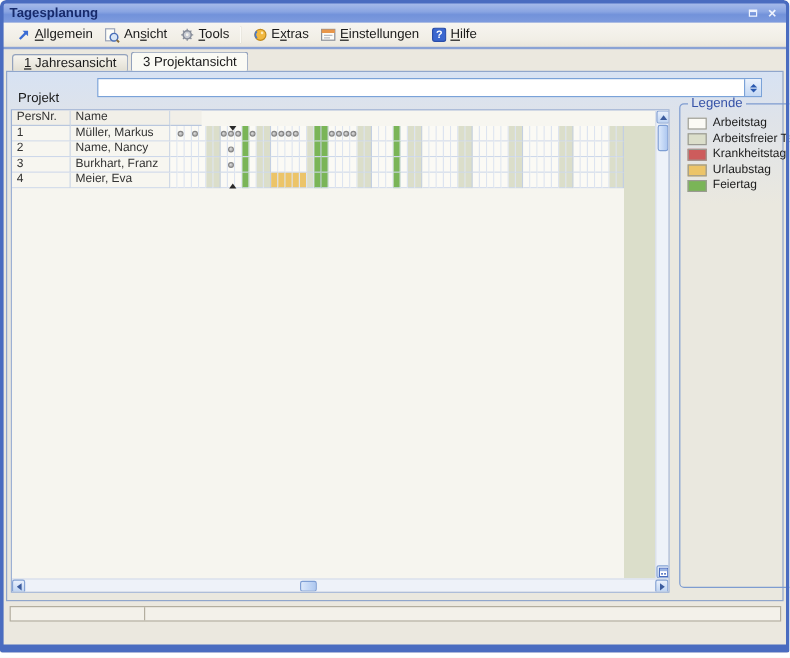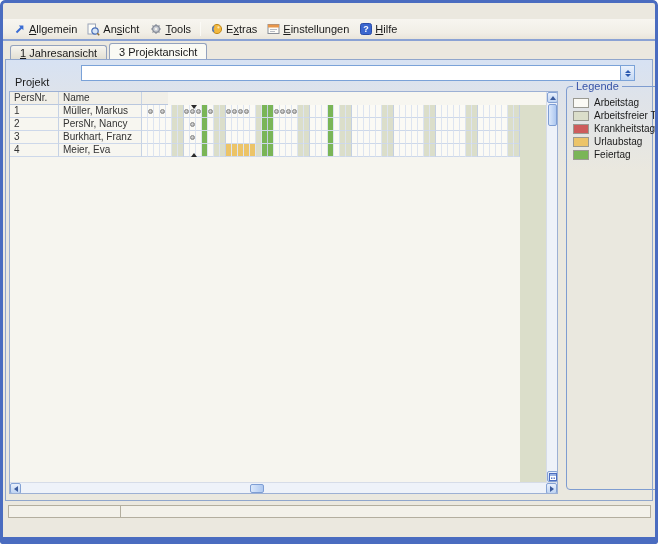--- a/index.html
+++ b/index.html
@@ -76,20 +76,29 @@
 
   
   .statusbar{position:absolute;left:8px;width:643px;height:13px;display:flex;background:#f3f1ea;border:1px solid #b3ae9f;}
   .sb-cell{border-right:1px solid #b3ae9f;height:100%;font-size:10px;color:#111;line-height:11px;padding:0 4px;}
   .sb1{top:505px;} .sb2{top:518px;}
 </style>
 </head>
 <body>
 
 <div class="window">
+  <div class="titlebar">
+    <span class="title">Tagesplanung</span>
+    <span class="win-btn">
+        <span class="restore-glyph"></span>
+      </span>
+    <span class="win-btn">
+        <span class="close-glyph">×</span>
+      </span>
+  </div>
 
   <div class="menubar" id="menubar">
       <div class="menu-item">
         <span class="menu-icon">
           <svg width="12" height="12" viewBox="0 0 12 12">
             <path d="M2.5 9.5 L8 4" stroke="#3a6cd4" stroke-width="2" fill="none"></path>
             <path d="M4.8 2.6 h4.6 v4.6 z" fill="#3a6cd4"></path>
           </svg>
         </span>
         <span class="menu-label"><u>A</u>llgemein</span>
@@ -283,21 +292,21 @@
                 <div class="day" style="background: rgb(251, 250, 245);"></div>
                 <div class="day" style="background: rgb(251, 250, 245);"></div>
                 <div class="day" style="background: rgb(219, 222, 202);"></div>
                 <div class="day wkend-border" style="background: rgb(219, 222, 202);"></div>
               </div>
             </div>
             <div class="row-fill"></div>
           </div>
           <div class="g-row">
             <div class="c-nr">2</div>
-            <div class="c-name">PersNr, Nancy</div>
+            <div class="c-name">Name, Nancy</div>
             <div class="c-days">
               <div class="wk-days">
                 <div class="day" style="background: rgb(251, 250, 245);"></div>
                 <div class="day" style="background: rgb(251, 250, 245);"></div>
                 <div class="day" style="background: rgb(251, 250, 245);"></div>
                 <div class="day" style="background: rgb(251, 250, 245);"></div>
                 <div class="day" style="background: rgb(251, 250, 245);"></div>
                 <div class="day" style="background: rgb(219, 222, 202);"></div>
                 <div class="day wkend-border" style="background: rgb(219, 222, 202);"></div>
               </div>

